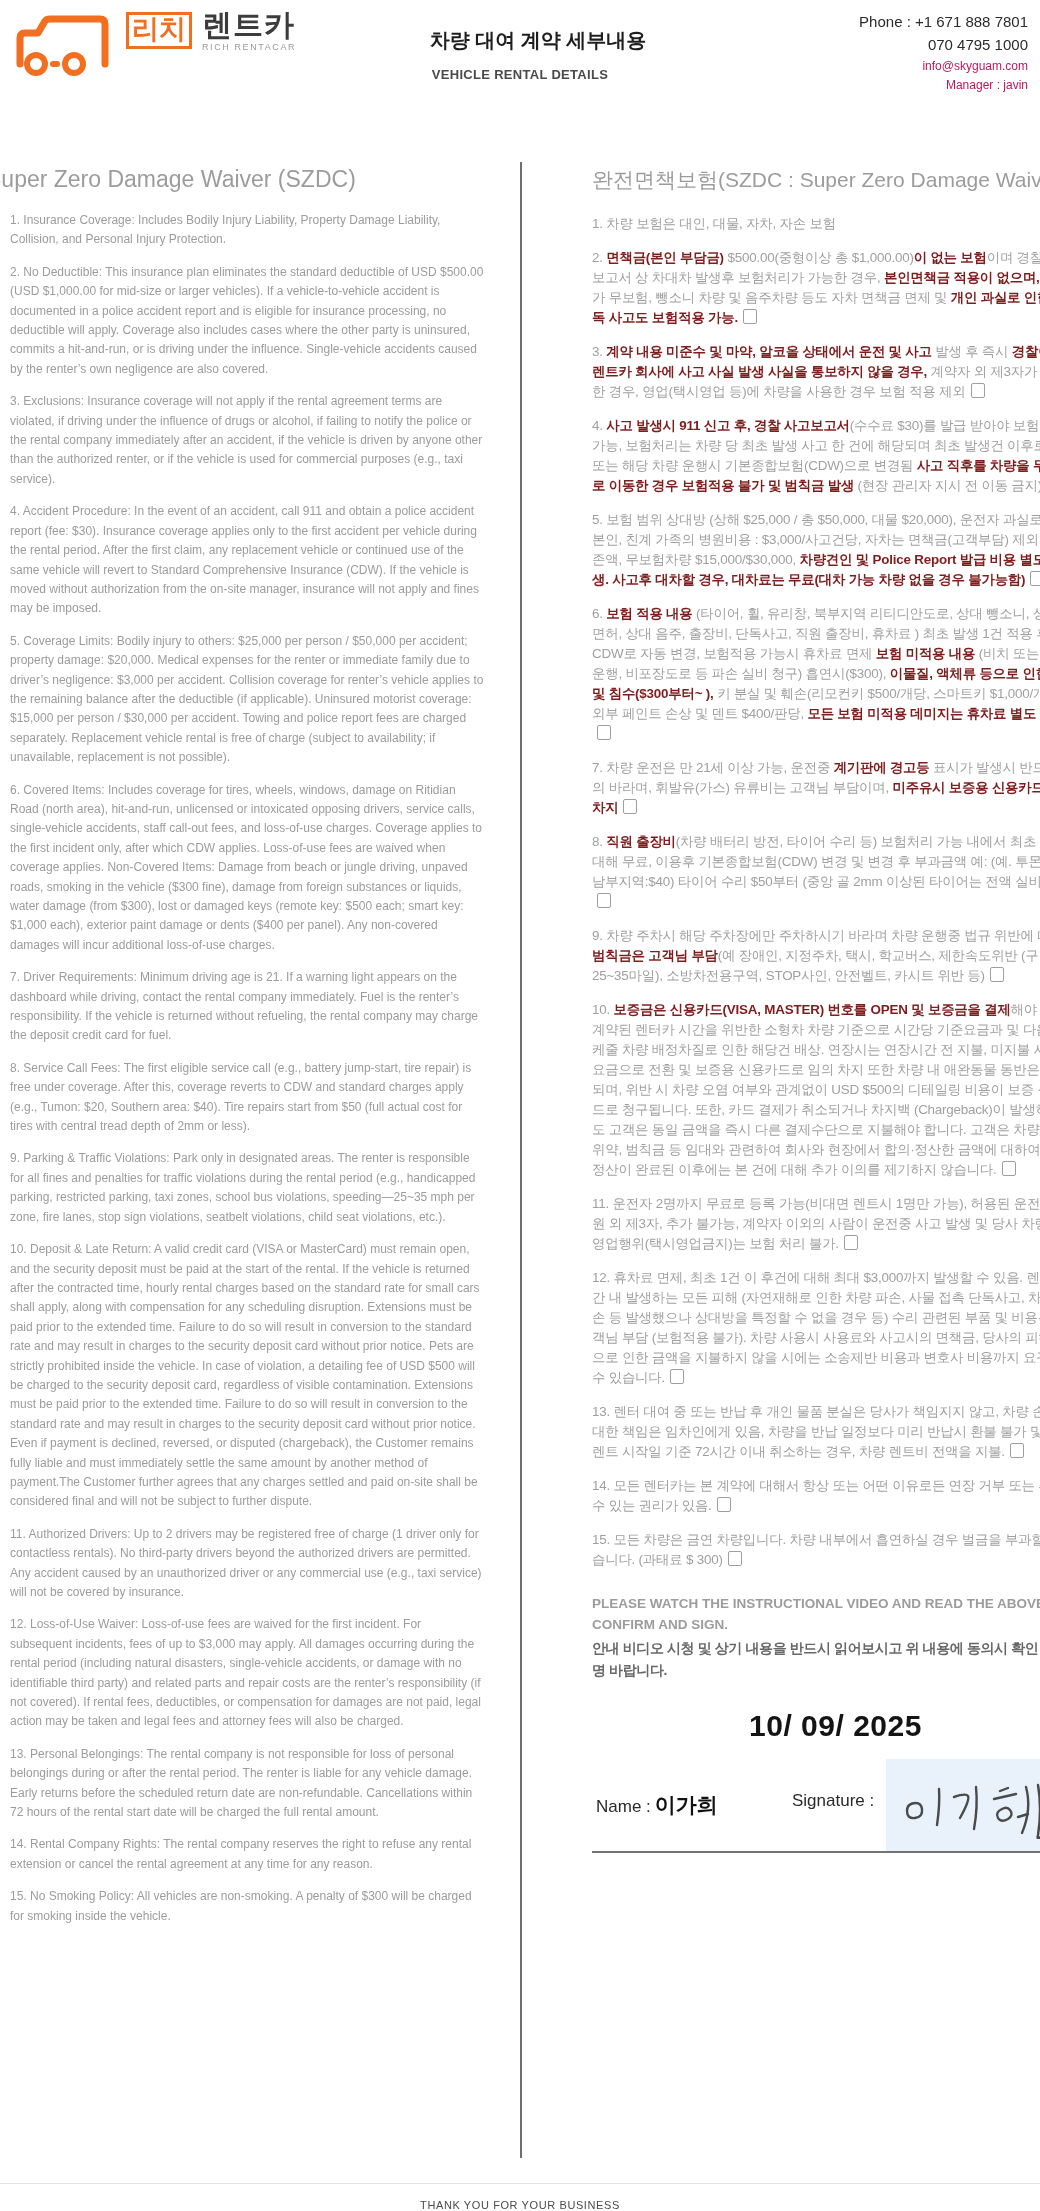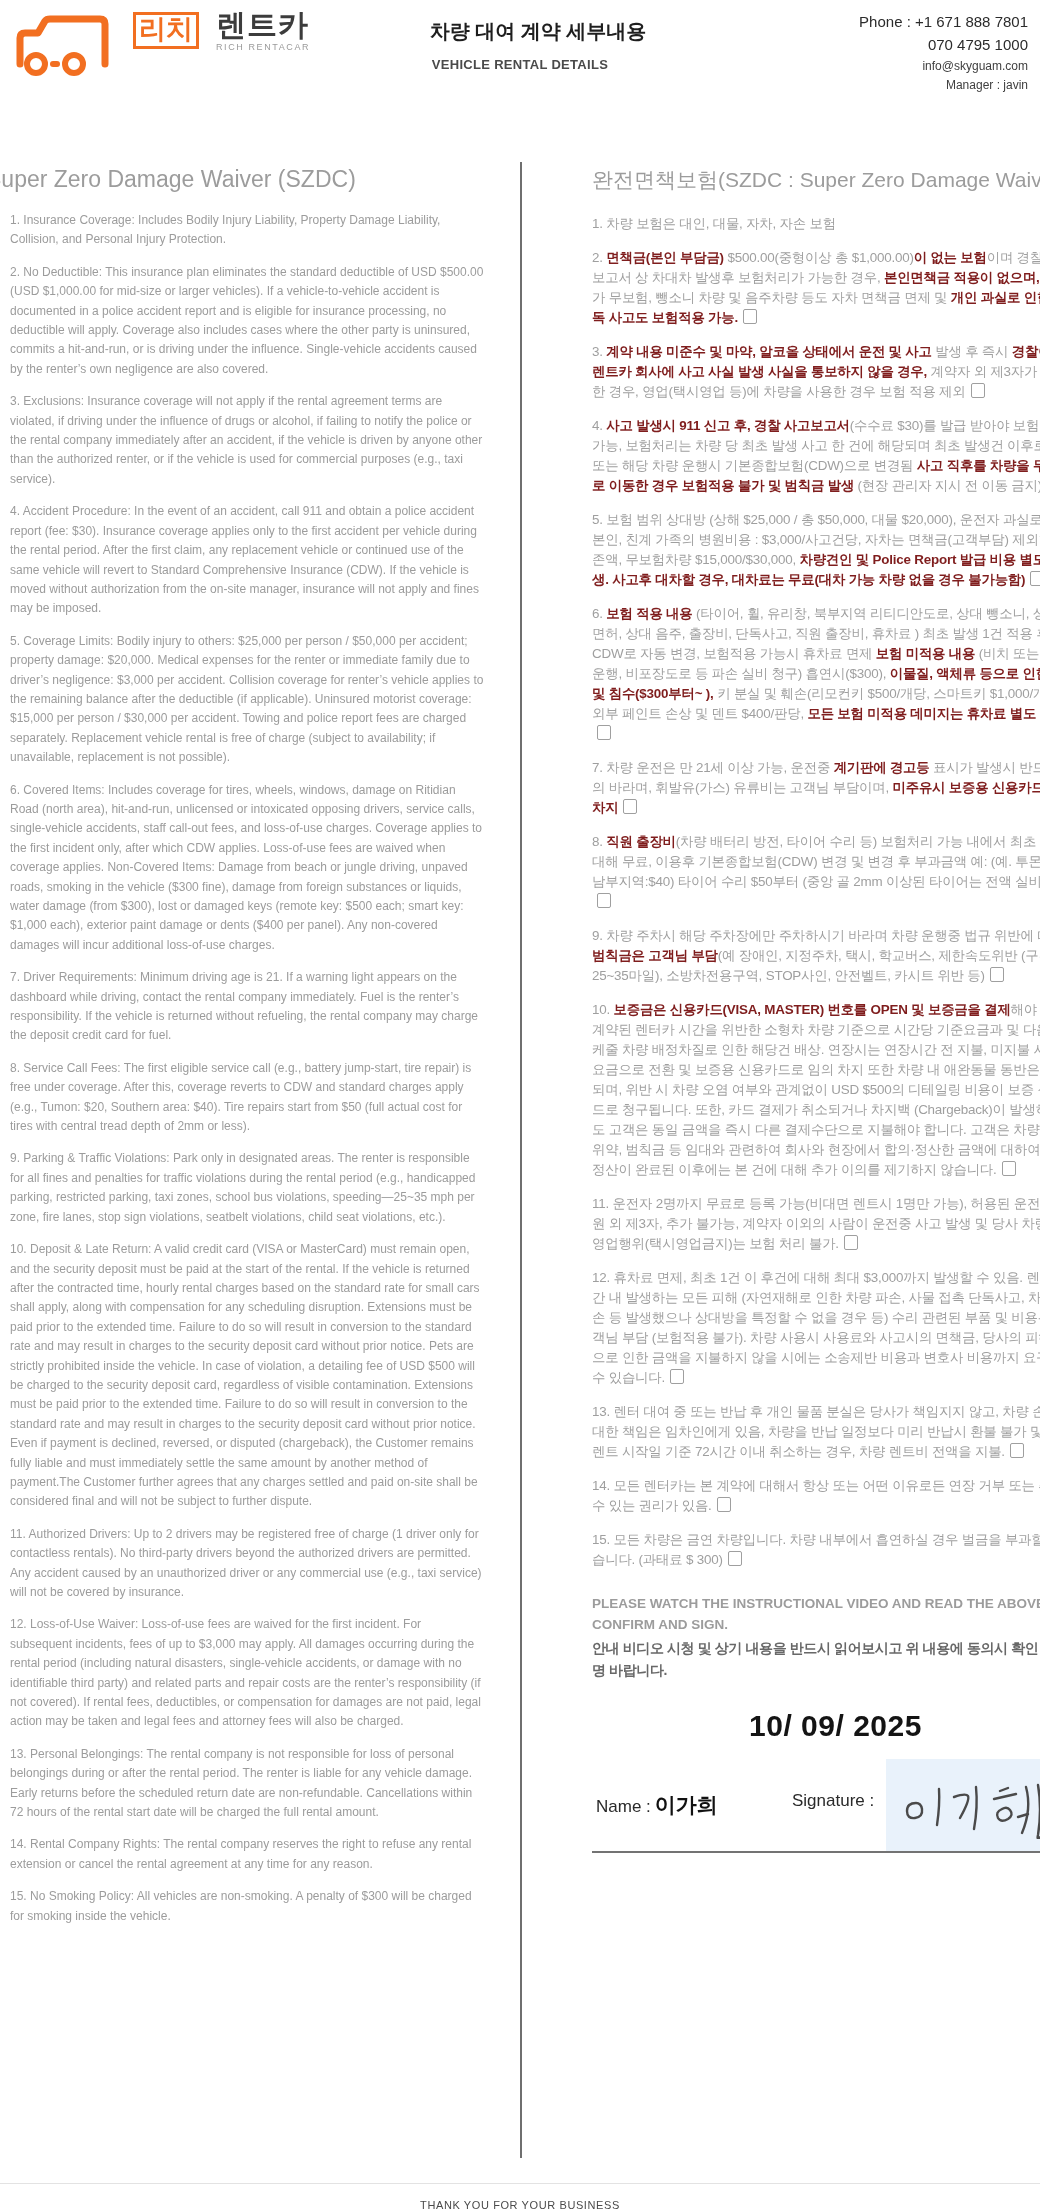--- a/index.html
+++ b/index.html
@@ -1,31 +1,31 @@
 <!DOCTYPE html>
 <html><head>
 <meta charset="utf-8">
 <style>
   html,body {margin:0; padding:0; background:#ffffff;}
   body {font-family:"Liberation Sans","DejaVu Sans",sans-serif; -webkit-font-smoothing:antialiased;}
   .page {position:relative; width:1040px; height:2211px; background:#fff; overflow:hidden; margin:0 auto;}
 
   
-  .logo {position:absolute; top:10px; left:12px; display:flex; align-items:flex-start; gap:17px;}
+  .logo {position:absolute; top:10px; left:12px; display:flex; align-items:flex-start; gap:10px;}
   .logo-car {margin-top:2px;}
   .logo-rich {display:inline-block; font-size:27px; font-weight:700; color:#f26f21; border:3px solid #f26f21; padding:0 3px 1px 3px; line-height:1.1; margin-top:2px;}
   .logo-kr-block {display:flex; flex-direction:column; line-height:1;}
   .logo-rent {font-size:30px; font-weight:700; color:#3c3c3c; letter-spacing:1px;}
   .logo-sub {font-size:9px; color:#9a9a9a; letter-spacing:1.6px; margin-top:3px; align-self:flex-end;}
   .header-center {position:absolute; top:14px; left:0; right:0; text-align:center;}
-  .header-title {font-size:20px; font-weight:700; color:#1e1e1e; margin:4px;padding-left:36px;}
+  .header-title {font-size:20px; font-weight:700; color:#1e1e1e; margin:13px;padding-left:36px;}
   .header-sub {font-size:13px; font-weight:700; color:#4a4a4a; margin-top:12px; letter-spacing:0.3px;}
   .header-right {position:absolute; top:10px; right:12px; text-align:right;}
   .hr-phone {font-size:15px; font-weight:400; color:#2b2b2b; line-height:1.55;}
-  .hr-muted {font-size:12px; color:#404040; line-height:1.6;}
+  .hr-muted {font-size:12px; color:#be185d; line-height:1.6;}
 
   
   .divider {position:absolute; left:520px; top:162px; width:2px; height:1996px; background:#6f6f6f;}
 
   .left-col {position:absolute; left:-14px; top:166px; width:500px; padding-left:24px; box-sizing:border-box;}
   .left-col h2 {font-size:23px; font-weight:400; color:#9c9c9c; margin:0 0 18px -24px; white-space:nowrap;}
   .left-col .clause {font-size:12px; line-height:19.4px; color:#9c9c9c; margin:0 0 13px 0;}
 
   .right-col {position:absolute; left:545px; top:166px; width:487px;margin-left:47px;}
   .right-col h2 {font-size:21px; font-weight:400; color:#9c9c9c; margin:0 0 20px 0; white-space:nowrap;}

